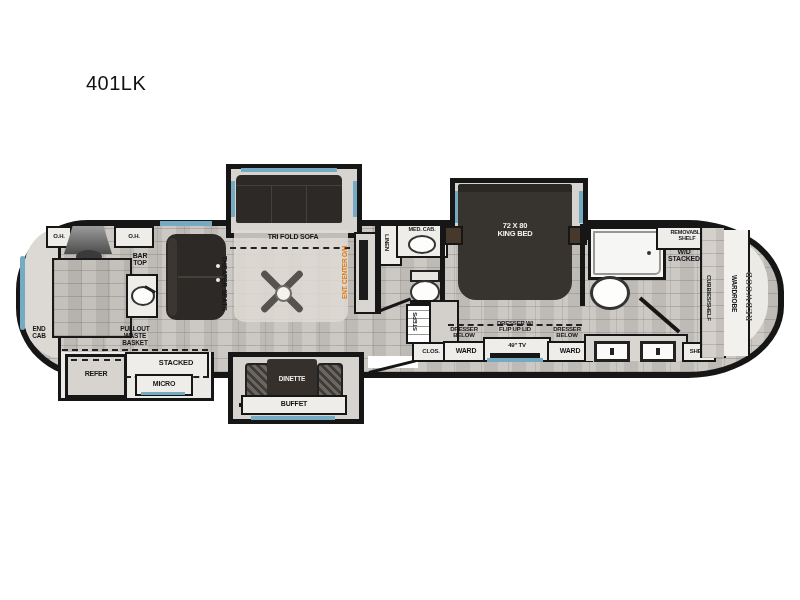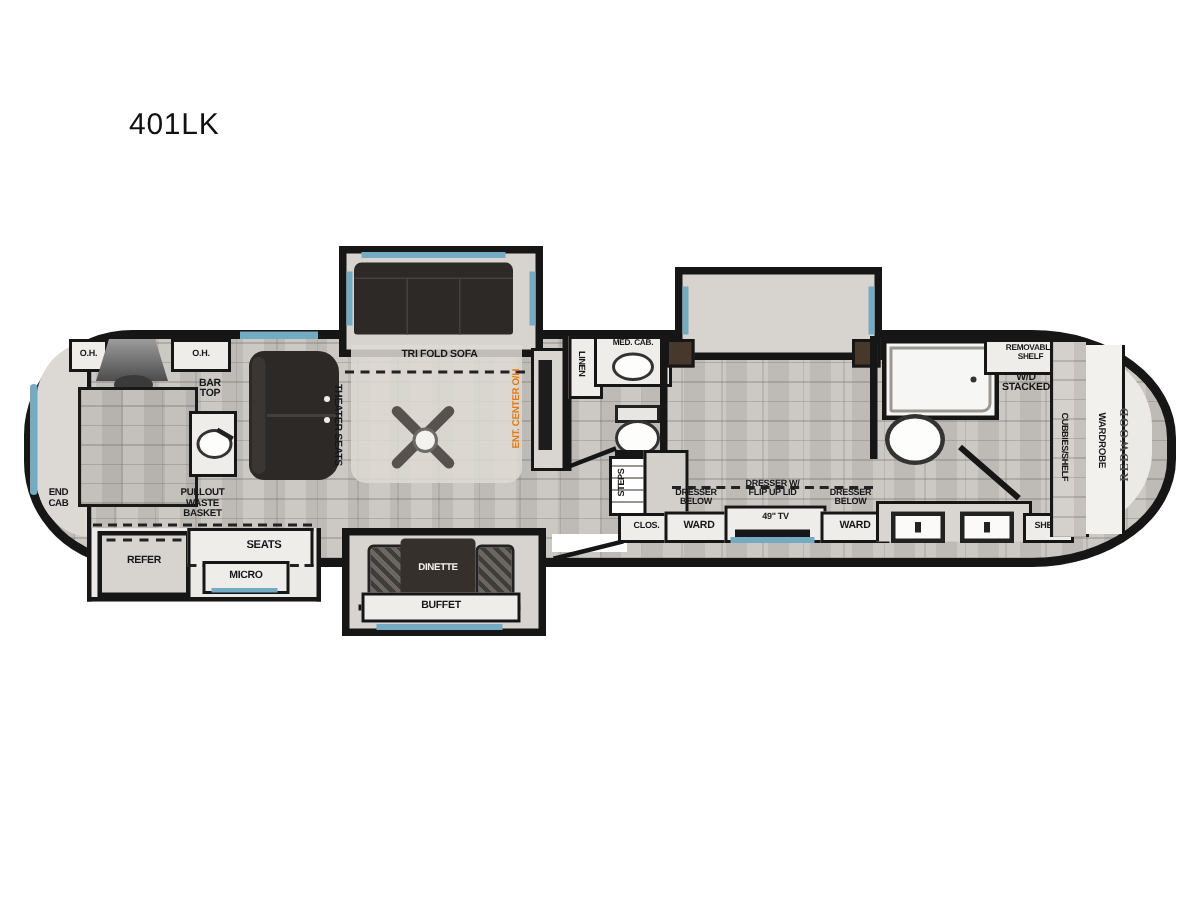--- a/index.html
+++ b/index.html
@@ -71,21 +71,21 @@
   <div class="abs dash" style="left:62px;top:349px;width:146px;"></div>
 
   <div class="abs" style="left:58px;top:352px;width:150px;height:46px;background:#eceae6;
        border:3px solid #161616;border-top:none;">
     <div class="abs" style="left:4px;top:2px;width:56px;height:38px;background:#d7d4cf;
          border:3px solid #161616;">
       <div style="border-top:2px dashed #222;margin:2px 3px 0 3px;"></div>
       <div class="lbl" style="font-size:7px;margin-top:9px;">REFER</div>
     </div>
     <div class="abs box" style="left:64px;top:0;width:80px;height:22px;border-bottom:2px dashed #222;">
-      <div class="lbl" style="font-size:7.5px;margin-top:5px;margin-left:18px;">SEATS</div>
+      <div class="lbl" style="font-size:7.5px;margin-top:5px;margin-left:18px;">STACKED</div>
     </div>
     <div class="abs box" style="left:74px;top:22px;width:54px;height:18px;">
       <div class="lbl" style="font-size:7px;margin-top:4px;">MICRO</div>
       <div class="teal" style="position:absolute;left:4px;bottom:-1px;width:44px;height:3px;"></div>
     </div>
   </div>
 
   <div class="abs slide" style="left:226px;top:164px;width:126px;height:64px;">
     <div class="teal" style="position:absolute;left:10px;top:-1px;width:96px;height:4px;"></div>
     <div class="teal" style="position:absolute;left:0px;top:12px;width:4px;height:36px;"></div>
@@ -169,20 +169,27 @@
   <div class="abs lbl vt180" style="left:412px;top:307px;height:30px;font-size:6px;">STEPS</div>
   <div class="abs" style="left:429px;top:300px;width:26px;height:42px;background:#d3cfca;
        border:2px solid #161616;"></div>
   <div class="abs box" style="left:412px;top:342px;width:34px;height:16px;">
     <div class="lbl" style="font-size:6px;margin-top:4px;">CLOS.</div>
   </div>
 
   <div class="abs slide" style="left:450px;top:178px;width:128px;height:52px;">
     <div class="teal" style="position:absolute;left:0;top:8px;width:4px;height:32px;"></div>
     <div class="teal" style="position:absolute;right:0;top:8px;width:4px;height:32px;"></div>
+  </div>
+  <div class="abs" style="left:458px;top:184px;width:114px;height:116px;background:#37332f;
+       border-radius:3px 3px 18px 18px;">
+    <div style="position:absolute;left:0;top:0;width:114px;height:8px;background:#2b2824;
+         border-radius:3px 3px 0 0;"></div>
+    <div class="lbl" style="font-size:7.5px;color:#f4f2ee;margin-top:38px;">72 X 80
+KING BED</div>
   </div>
   <div class="abs" style="left:444px;top:226px;width:15px;height:15px;background:#46392b;
        border:2px solid #161616;"></div>
   <div class="abs" style="left:568px;top:226px;width:15px;height:15px;background:#46392b;
        border:2px solid #161616;"></div>
 
   <div class="abs dash" style="left:448px;top:324px;width:134px;"></div>
   <div class="abs lbl" style="left:440px;top:326px;width:48px;font-size:6px;">DRESSER
 BELOW</div>
   <div class="abs box" style="left:443px;top:341px;width:42px;height:17px;">

